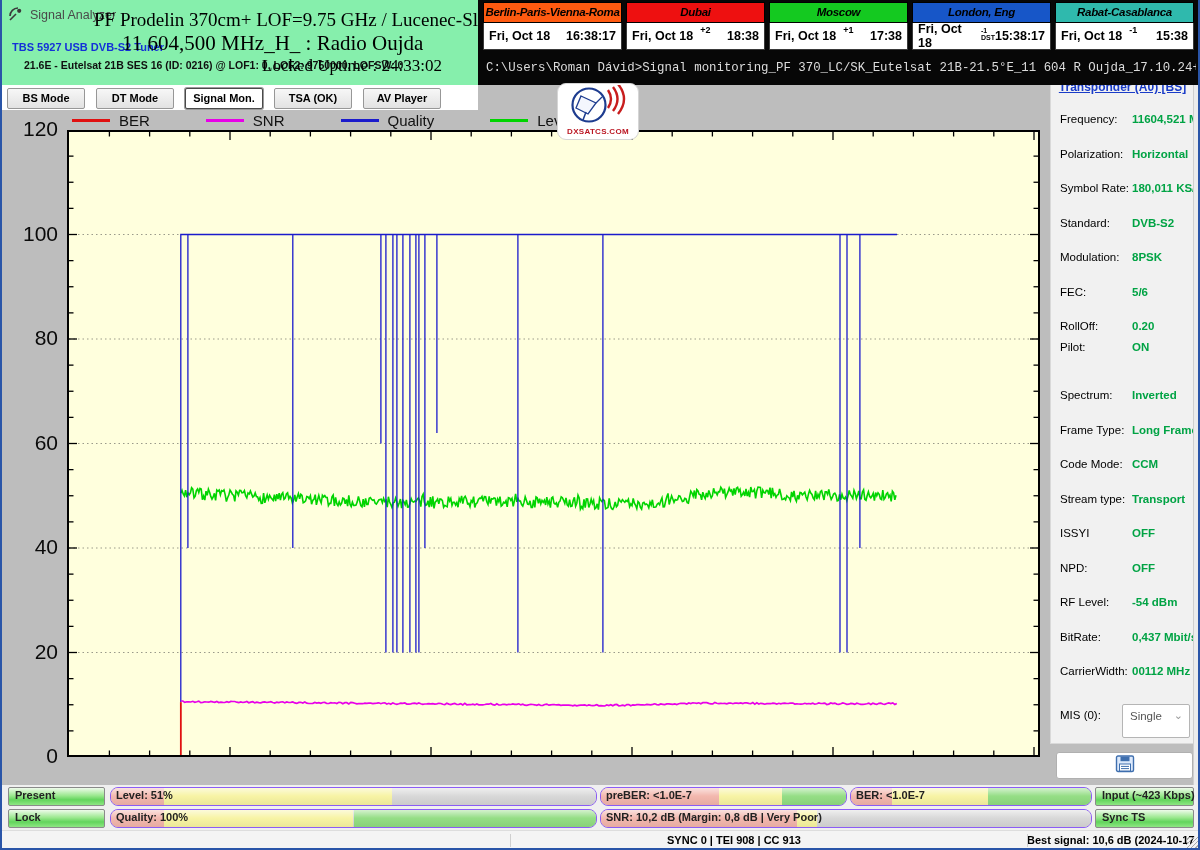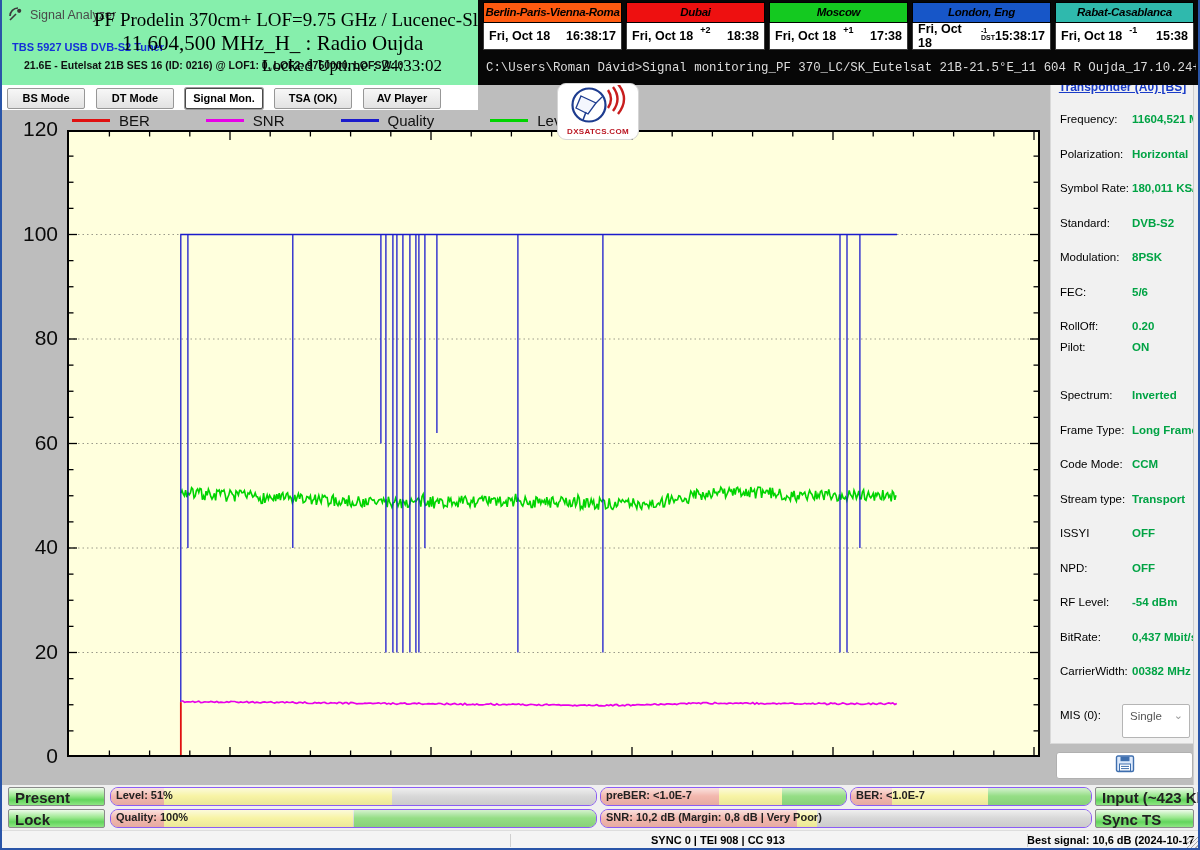--- a/index.html
+++ b/index.html
@@ -62,21 +62,21 @@
   .savebtn{position:absolute;left:1056px;top:752px;width:135px;height:25px;background:#fff;
            border:1px solid #b0b0b0;border-radius:3px;display:flex;align-items:center;
            justify-content:center;z-index:2;}
   .vscroll{position:absolute;left:1193px;top:85px;width:7px;height:700px;background:#ececec;
            border-left:1px solid #cfcfcf;z-index:2;}
 
   
   .bars{position:absolute;left:0;top:785px;width:1200px;height:45px;background:#f0f0f0;z-index:2;}
   .lamp{position:absolute;height:17px;border:1px solid #8a8a8a;border-radius:2px;
         background:linear-gradient(180deg,#eefbea 0%,#9ae88e 45%,#62d45c 70%,#8ee683 100%);}
-  .lamp-lb{position:absolute;left:6px;top:1px;font-weight:bold;font-size:15px;color:#222;white-space:nowrap;}
+  .lamp-lb{position:absolute;left:6px;top:1px;font-weight:bold;font-size:11px;color:#222;white-space:nowrap;}
   .meter{position:absolute;height:17px;border:1px solid #8b5cf6;border-radius:8px;overflow:hidden;background:#d6d6d6;}
   .mseg{position:absolute;top:0;height:100%;}
   .gloss{position:absolute;inset:0;background:linear-gradient(rgba(255,255,255,.62),rgba(255,255,255,.05) 48%,rgba(0,0,0,.05));}
   .meter-lb{position:absolute;left:5px;top:1px;font-weight:bold;font-size:11px;color:#222;white-space:nowrap;}
 
   
   .statusbar{position:absolute;left:0;top:830px;width:1200px;height:20px;background:#f4f4f4;
              border-top:1px solid #ddd;font-weight:bold;font-size:11px;z-index:2;}
   .sb-sec{position:absolute;top:3px;text-align:center;white-space:nowrap;}
   .sb-sep{position:absolute;top:3px;width:1px;height:13px;background:#cfcfcf;}
@@ -263,21 +263,21 @@
       <div class="tp-row" style="top: 243px;"><span class="tp-l">RollOff:</span><span class="tp-v" style="color: rgb(0, 163, 68);">0.20</span></div>
       <div class="tp-row" style="top: 264px;"><span class="tp-l">Pilot:</span><span class="tp-v" style="color: rgb(0, 163, 68);">ON</span></div>
       <div class="tp-row" style="top: 312px;"><span class="tp-l">Spectrum:</span><span class="tp-v" style="color: rgb(0, 163, 68);">Inverted</span></div>
       <div class="tp-row" style="top: 346.5px;"><span class="tp-l">Frame Type:</span><span class="tp-v" style="color: rgb(0, 163, 68);">Long Frame</span></div>
       <div class="tp-row" style="top: 381px;"><span class="tp-l">Code Mode:</span><span class="tp-v" style="color: rgb(0, 163, 68);">CCM</span></div>
       <div class="tp-row" style="top: 415.5px;"><span class="tp-l">Stream type:</span><span class="tp-v" style="color: rgb(0, 163, 68);">Transport</span></div>
       <div class="tp-row" style="top: 450px;"><span class="tp-l">ISSYI</span><span class="tp-v" style="color: rgb(0, 163, 68);">OFF</span></div>
       <div class="tp-row" style="top: 484.5px;"><span class="tp-l">NPD:</span><span class="tp-v" style="color: rgb(0, 163, 68);">OFF</span></div>
       <div class="tp-row" style="top: 519px;"><span class="tp-l">RF Level:</span><span class="tp-v" style="color: rgb(0, 163, 68);">-54 dBm</span></div>
       <div class="tp-row" style="top: 553.5px;"><span class="tp-l">BitRate:</span><span class="tp-v" style="color: rgb(0, 163, 68);">0,437 Mbit/s</span></div>
-      <div class="tp-row" style="top: 588px;"><span class="tp-l">CarrierWidth:</span><span class="tp-v" style="color: rgb(0, 163, 68);">00382 MHz</span></div>
+      <div class="tp-row" style="top: 588px;"><span class="tp-l">CarrierWidth:</span><span class="tp-v" style="color: rgb(0, 163, 68);">00112 MHz</span></div>
       <div class="tp-row" style="top: 632px;"><span class="tp-l">MIS (0):</span><div class="select"><span>Single</span><span class="chev">⌄</span></div></div>
     </div>
   <div class="savebtn">
     <span>
       <svg width="20" height="18" viewBox="0 0 20 18">
           <rect x="1.5" y="1" width="17" height="15.5" rx="1.5" fill="#dce9fb" stroke="#3f6fae" stroke-width="1.4"></rect>
           <rect x="5.5" y="1.6" width="9" height="4.6" fill="#3f6fae"></rect>
           <rect x="4.5" y="9" width="11" height="7" fill="#fff" stroke="#3f6fae" stroke-width="1"></rect>
           <line x1="6" y1="11.4" x2="14" y2="11.4" stroke="#3f6fae"></line>
           <line x1="6" y1="13.6" x2="14" y2="13.6" stroke="#3f6fae"></line>
@@ -393,21 +393,21 @@
         <div class="mseg" style="left: 44%; width: 56%; background: rgb(214, 214, 214);"></div>
         <div class="gloss"></div>
         <span class="meter-lb">SNR: 10,2 dB (Margin: 0,8 dB | Very Poor)</span>
       </div>
       <div class="lamp" style="left: 1095px; top: 24px; width: 97px;">
         <span class="lamp-lb">Sync TS</span>
       </div>
     </div>
 
   <div class="statusbar">
-    <span class="sb-sec" style="left:482px;width:472px">SYNC 0 | TEI 908 | CC 913</span>
+    <span class="sb-sec" style="left:498px;width:472px">SYNC 0 | TEI 908 | CC 913</span>
     <span class="sb-sec" style="left:1027px;width:170px">Best signal: 10,6 dB (2024-10-17 16:22)</span>
     <div class="sb-sep" style="left:510px"></div>
     <div class="sb-sep" style="left:1027px"></div>
     <div class="grip"></div>
   </div>
 
   <div class="frame"></div>
 </div>
 
 </body></html>

